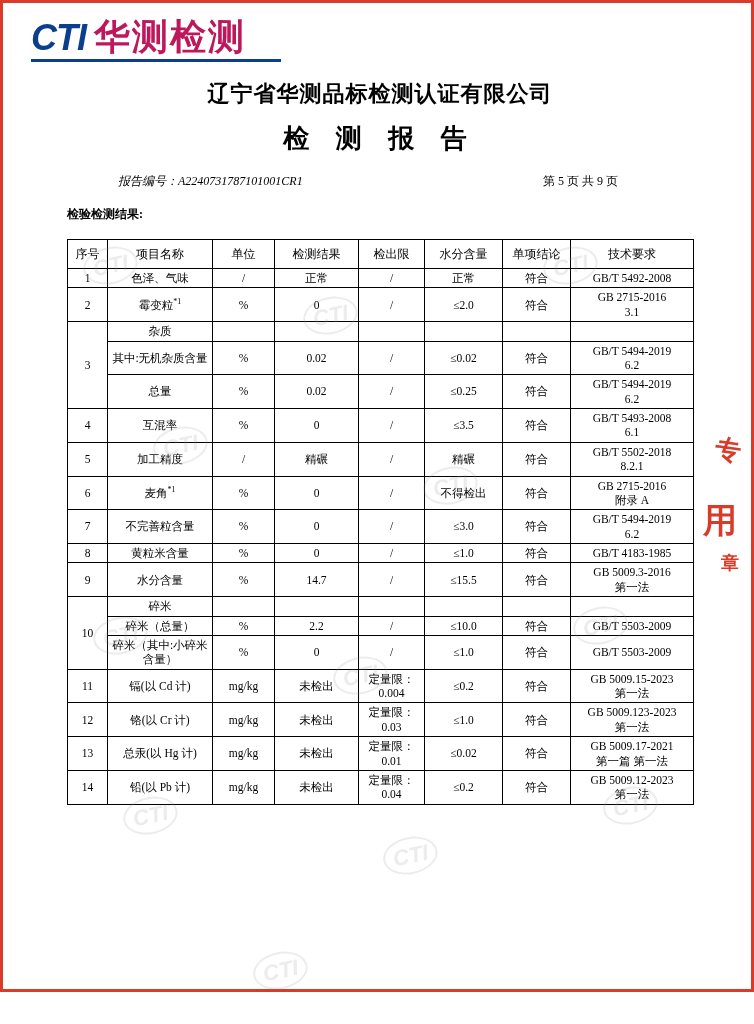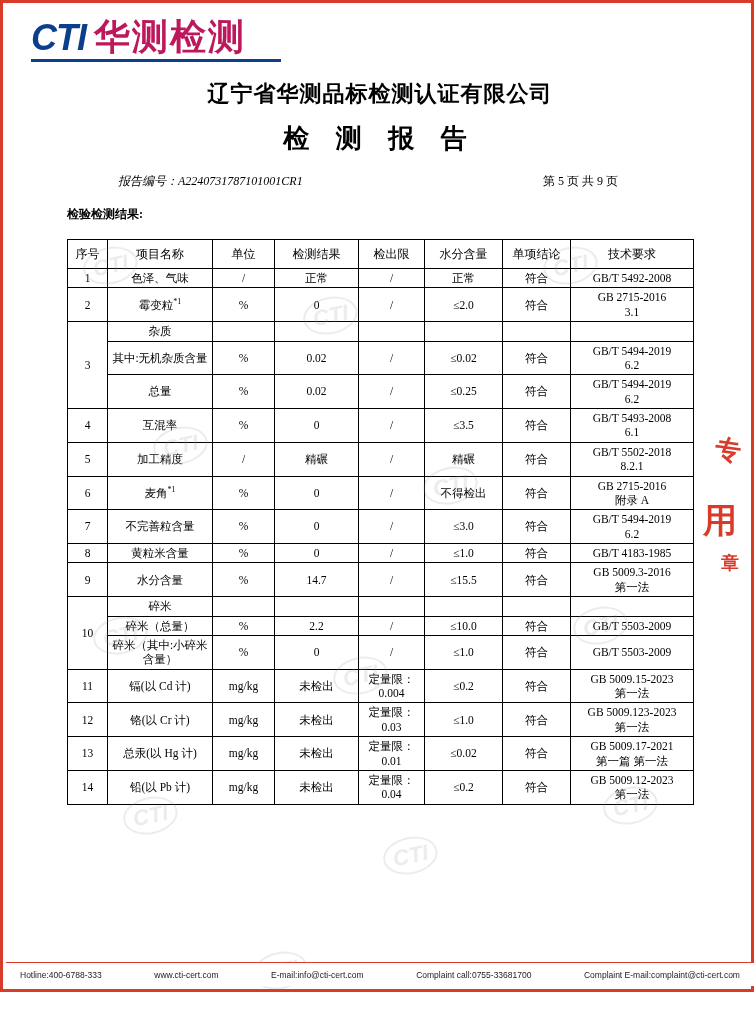--- a/index.html
+++ b/index.html
@@ -418,21 +418,14 @@
   <div class="wm" style="left:570px; top:610px;"><span class="ring">CTI</span></div>
   <div class="wm" style="left:120px; top:800px;"><span class="ring">CTI</span></div>
   <div class="wm" style="left:380px; top:840px;"><span class="ring">CTI</span></div>
   <div class="wm" style="left:600px; top:790px;"><span class="ring">CTI</span></div>
   <div class="wm" style="left:250px; top:955px;"><span class="ring">CTI</span></div>
 
   <div class="seal seal-1">专</div>
   <div class="seal seal-2">用</div>
   <div class="seal seal-3">章</div>
 
-  <div class="footer">
-    <span>Hotline:400-6788-333</span>
-    <span>www.cti-cert.com</span>
-    <span>E-mail:info@cti-cert.com</span>
-    <span>Complaint call:0755-33681700</span>
-    <span>Complaint E-mail:complaint@cti-cert.com</span>
-  </div>
 
 </div>
 
 </body></html>

